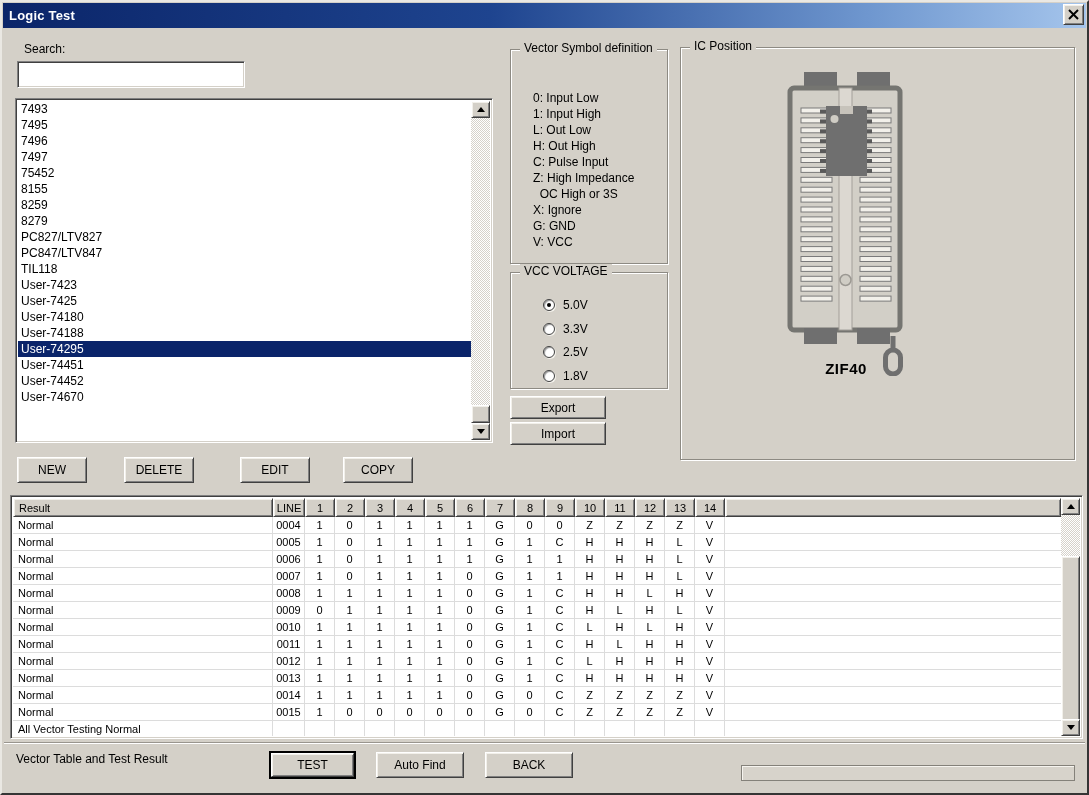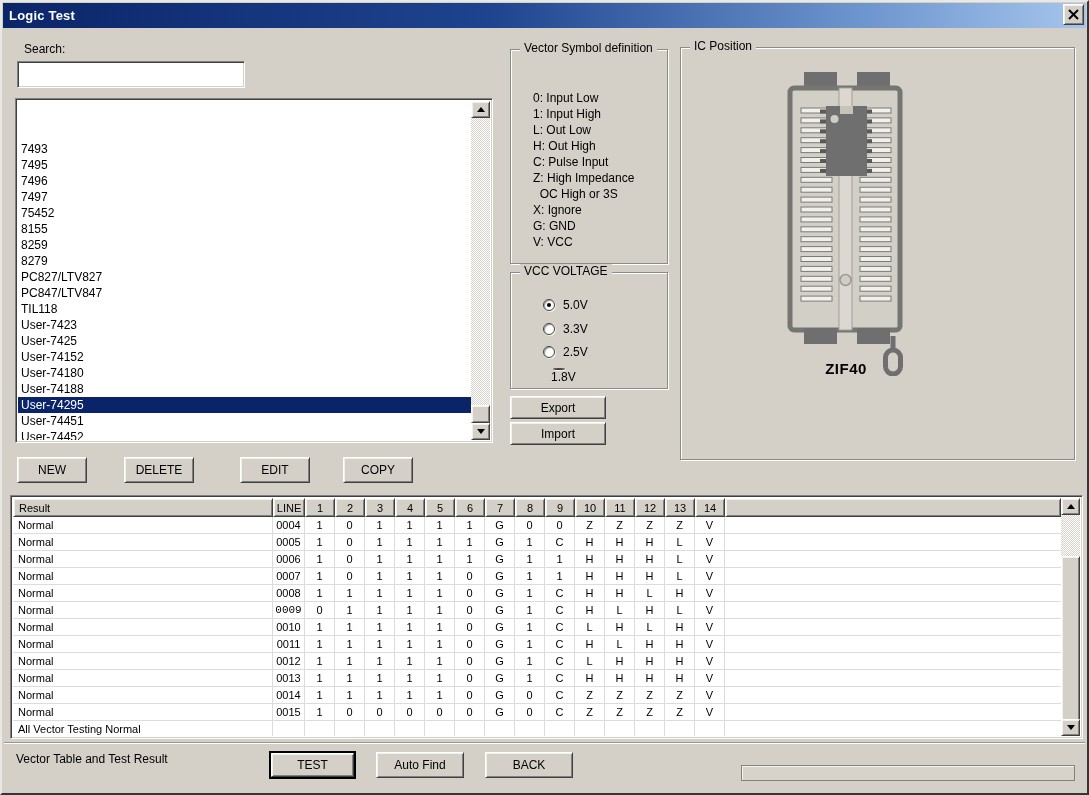--- a/index.html
+++ b/index.html
@@ -22,21 +22,21 @@
             background:linear-gradient(to right,#0b2569 0%,#1e448f 45%,#6f97cf 80%,#a5c5ec 100%);
             display:flex;align-items:center;}
   .title-text{color:#fff;font-weight:bold;font-size:13px;padding-left:6px;letter-spacing:.2px;}
   .close-btn{position:absolute;right:3px;top:2px;width:21px;height:21px;display:flex;
              align-items:center;justify-content:center;cursor:default;}
   
   .search-label{position:absolute;left:22px;top:40px;font-size:12px;}
   .search-input{position:absolute;left:15px;top:59px;width:228px;height:27px;
                 font:12px "Liberation Sans",sans-serif;padding:2px 4px;outline:none;}
   .listbox{position:absolute;left:13px;top:96px;width:478px;height:345px;}
-  .list-items{position:absolute;left:2px;top:2px;bottom:2px;right:21px;overflow:hidden;margin-top:40px;}
+  .list-items{position:absolute;left:2px;top:2px;bottom:2px;right:21px;overflow:hidden;}
   .list-item{height:16px;line-height:16px;font-size:12px;padding-left:3px;white-space:nowrap;}
   .list-item.selected{background:#0a246a;color:#fff;}
   
   .sb{position:absolute;width:19px;background:#ece9e2;
       background-image:conic-gradient(#ffffff 25%,#d6d2ca 0 50%,#ffffff 0 75%,#d6d2ca 0);
       background-size:2px 2px;}
   .sb-btn{position:absolute;left:0;width:19px;height:17px;display:flex;align-items:center;justify-content:center;}
   .sb-up{top:0;} .sb-down{bottom:0;}
   .tri-up{width:0;height:0;border-left:4px solid transparent;border-right:4px solid transparent;border-bottom:5px solid #000;}
   .tri-down{width:0;height:0;border-left:4px solid transparent;border-right:4px solid transparent;border-top:5px solid #000;}
@@ -107,21 +107,20 @@
         <div class="list-item">7497</div>
         <div class="list-item">75452</div>
         <div class="list-item">8155</div>
         <div class="list-item">8259</div>
         <div class="list-item">8279</div>
         <div class="list-item">PC827/LTV827</div>
         <div class="list-item">PC847/LTV847</div>
         <div class="list-item">TIL118</div>
         <div class="list-item">User-7423</div>
         <div class="list-item">User-7425</div>
-        <div class="list-item">User-74152</div>
         <div class="list-item">User-74180</div>
         <div class="list-item">User-74188</div>
         <div class="list-item selected">User-74295</div>
         <div class="list-item">User-74451</div>
         <div class="list-item">User-74452</div>
         <div class="list-item">User-74670</div>
       </div>
     <div class="sb" style="right:2px;top:2px;bottom:2px;">
       <div class="sb-btn sb-up raised">
           <span class="tri-up"></span>
@@ -159,21 +158,21 @@
           <span class="radio-label">5.0V</span>
         </div>
         <div class="radio-row" style="top: 47.5px;">
           <span class="radio-circle"></span>
           <span class="radio-label">3.3V</span>
         </div>
         <div class="radio-row" style="top: 71px; text-align: right;">
           <span class="radio-circle"></span>
           <span class="radio-label">2.5V</span>
         </div>
-        <div class="radio-row" style="top: 94.5px; flex-direction: column;">
+        <div class="radio-row" style="top: 94.5px;">
           <span class="radio-circle"></span>
           <span class="radio-label">1.8V</span>
         </div>
       </div>
   </div>
 
   <div class="btn raised" style="left:508px;top:394px;width:96px;height:23px;">
       <span>Export</span>
     </div>
   <div class="btn raised" style="left:508px;top:420px;width:96px;height:23px;">
@@ -378,21 +377,21 @@
             <div class="dcell" style="width: 30px;">C</div>
             <div class="dcell" style="width: 30px;">H</div>
             <div class="dcell" style="width: 30px;">H</div>
             <div class="dcell" style="width: 30px;">L</div>
             <div class="dcell" style="width: 30px;">H</div>
             <div class="dcell" style="width: 30px;">V</div>
             <div class="dcell filler"></div>
           </div>
           <div class="drow">
             <div class="dcell result" style="width: 260px;">Normal</div>
-            <div class="dcell" style="width: 32px; font-family: Liberation Mono, monospace;">0009</div>
+            <div class="dcell" style="width: 32px;">0009</div>
             <div class="dcell" style="width: 30px;">0</div>
             <div class="dcell" style="width: 30px;">1</div>
             <div class="dcell" style="width: 30px;">1</div>
             <div class="dcell" style="width: 30px;">1</div>
             <div class="dcell" style="width: 30px;">1</div>
             <div class="dcell" style="width: 30px;">0</div>
             <div class="dcell" style="width: 30px;">G</div>
             <div class="dcell" style="width: 30px;">1</div>
             <div class="dcell" style="width: 30px;">C</div>
             <div class="dcell" style="width: 30px;">H</div>

